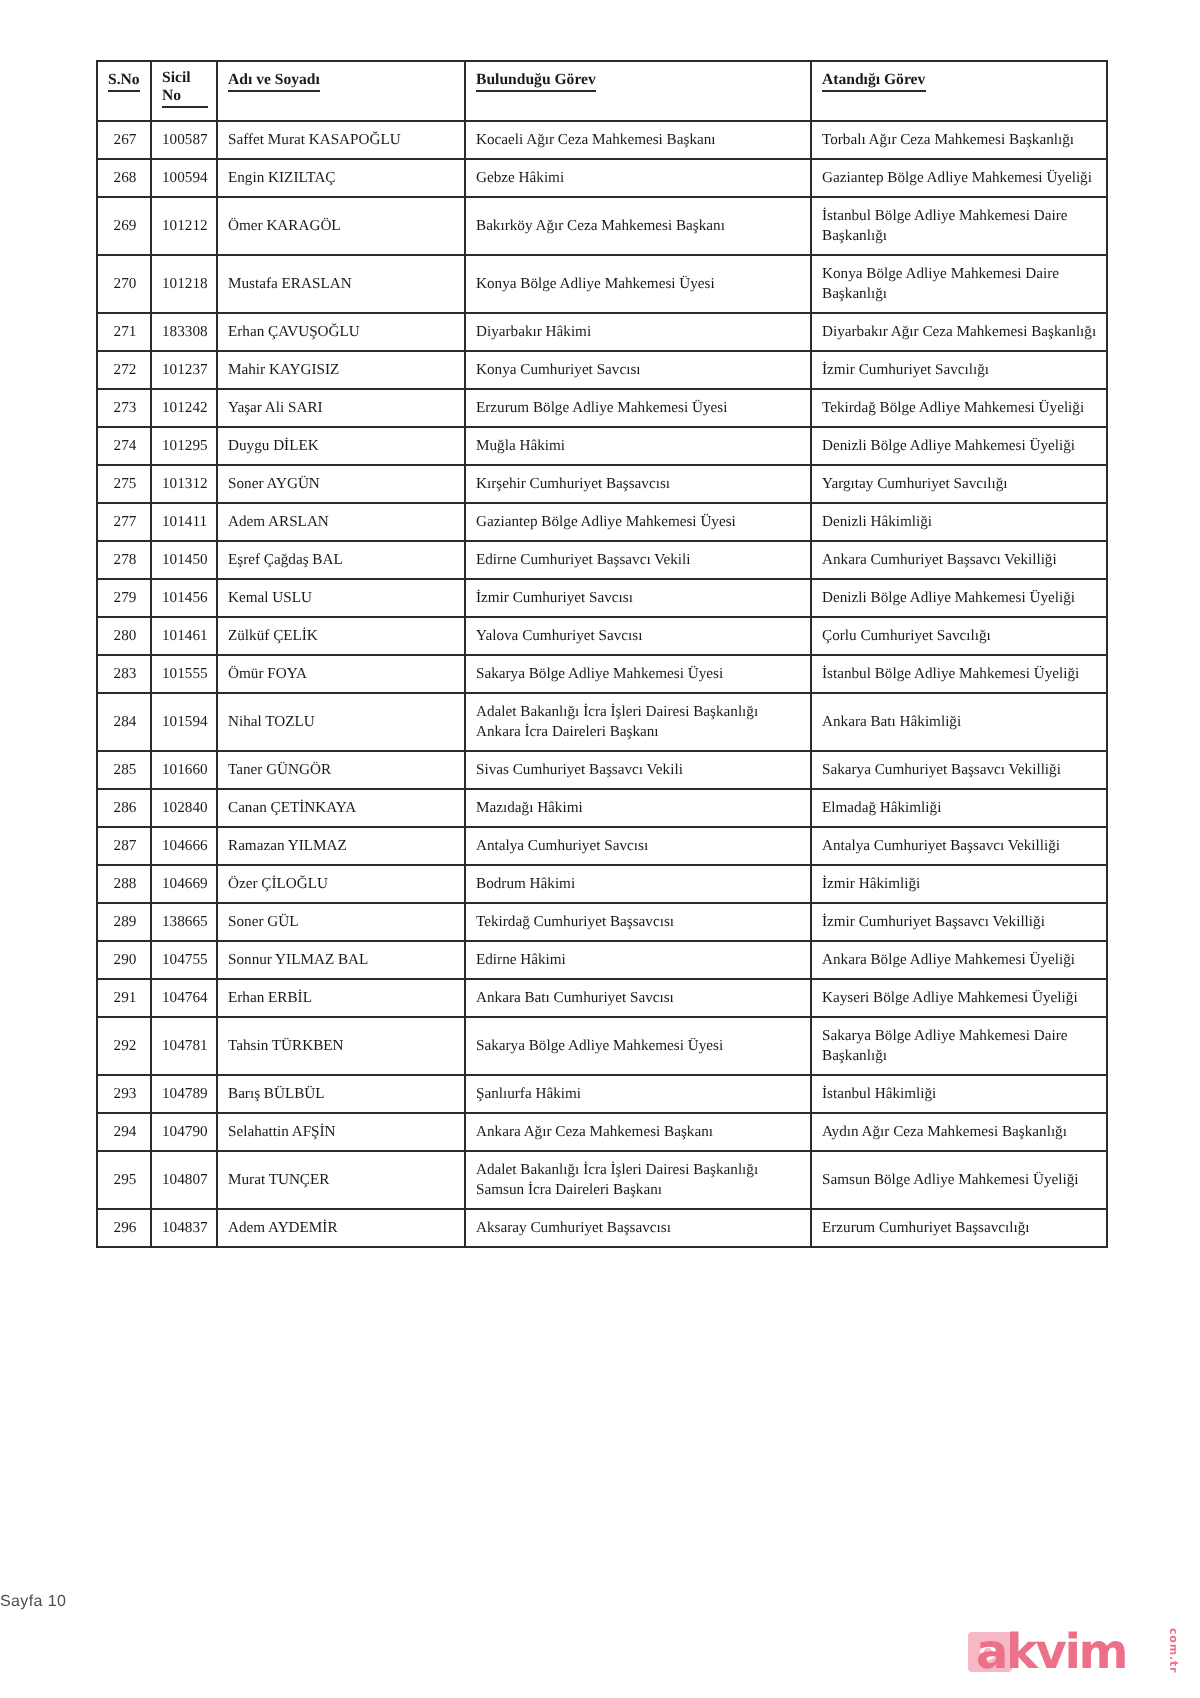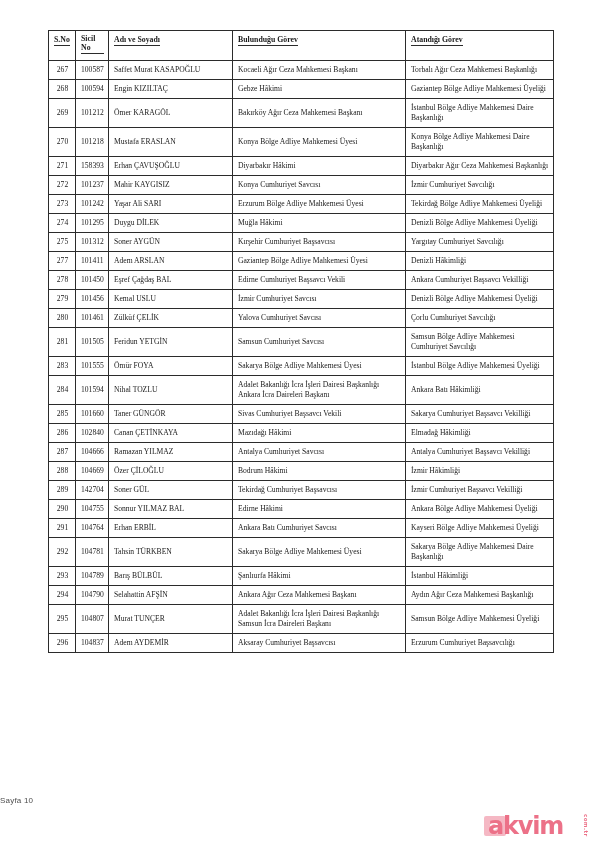--- a/index.html
+++ b/index.html
@@ -203,21 +203,21 @@
           </tr>
           <tr>
             <td class="col-sno">270</td>
             <td class="col-sicil">101218</td>
             <td class="col-ad">Mustafa ERASLAN</td>
             <td class="col-bul">Konya Bölge Adliye Mahkemesi Üyesi</td>
             <td class="col-atan">Konya Bölge Adliye Mahkemesi Daire Başkanlığı</td>
           </tr>
           <tr>
             <td class="col-sno">271</td>
-            <td class="col-sicil">158393</td>
+            <td class="col-sicil">183308</td>
             <td class="col-ad">Erhan ÇAVUŞOĞLU</td>
             <td class="col-bul">Diyarbakır Hâkimi</td>
             <td class="col-atan">Diyarbakır Ağır Ceza Mahkemesi Başkanlığı</td>
           </tr>
           <tr>
             <td class="col-sno">272</td>
             <td class="col-sicil">101237</td>
             <td class="col-ad">Mahir KAYGISIZ</td>
             <td class="col-bul">Konya Cumhuriyet Savcısı</td>
             <td class="col-atan">İzmir Cumhuriyet Savcılığı</td>
@@ -265,27 +265,20 @@
             <td class="col-atan">Denizli Bölge Adliye Mahkemesi Üyeliği</td>
           </tr>
           <tr>
             <td class="col-sno">280</td>
             <td class="col-sicil">101461</td>
             <td class="col-ad">Zülküf ÇELİK</td>
             <td class="col-bul">Yalova Cumhuriyet Savcısı</td>
             <td class="col-atan">Çorlu Cumhuriyet Savcılığı</td>
           </tr>
           <tr>
-            <td class="col-sno">281</td>
-            <td class="col-sicil">101505</td>
-            <td class="col-ad">Feridun YETGİN</td>
-            <td class="col-bul">Samsun Cumhuriyet Savcısı</td>
-            <td class="col-atan">Samsun Bölge Adliye Mahkemesi Cumhuriyet Savcılığı</td>
-          </tr>
-          <tr>
             <td class="col-sno">283</td>
             <td class="col-sicil">101555</td>
             <td class="col-ad">Ömür FOYA</td>
             <td class="col-bul">Sakarya Bölge Adliye Mahkemesi Üyesi</td>
             <td class="col-atan">İstanbul Bölge Adliye Mahkemesi Üyeliği</td>
           </tr>
           <tr>
             <td class="col-sno">284</td>
             <td class="col-sicil">101594</td>
             <td class="col-ad">Nihal TOZLU</td>
@@ -315,21 +308,21 @@
           </tr>
           <tr>
             <td class="col-sno">288</td>
             <td class="col-sicil">104669</td>
             <td class="col-ad">Özer ÇİLOĞLU</td>
             <td class="col-bul">Bodrum Hâkimi</td>
             <td class="col-atan">İzmir Hâkimliği</td>
           </tr>
           <tr>
             <td class="col-sno">289</td>
-            <td class="col-sicil">142704</td>
+            <td class="col-sicil">138665</td>
             <td class="col-ad">Soner GÜL</td>
             <td class="col-bul">Tekirdağ Cumhuriyet Başsavcısı</td>
             <td class="col-atan">İzmir Cumhuriyet Başsavcı Vekilliği</td>
           </tr>
           <tr>
             <td class="col-sno">290</td>
             <td class="col-sicil">104755</td>
             <td class="col-ad">Sonnur YILMAZ BAL</td>
             <td class="col-bul">Edirne Hâkimi</td>
             <td class="col-atan">Ankara Bölge Adliye Mahkemesi Üyeliği</td>

